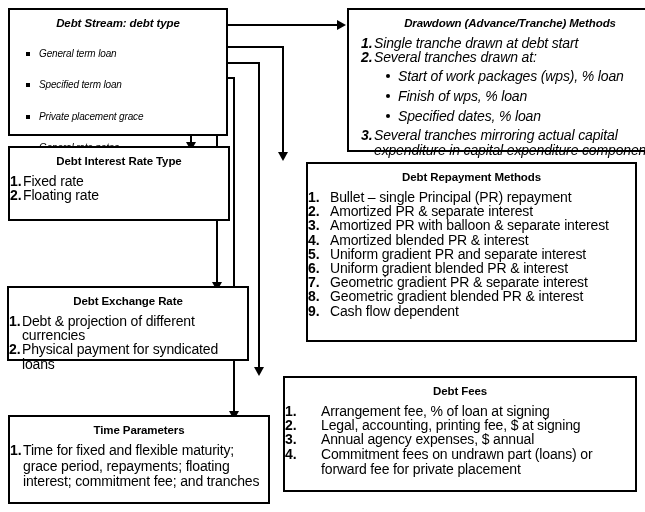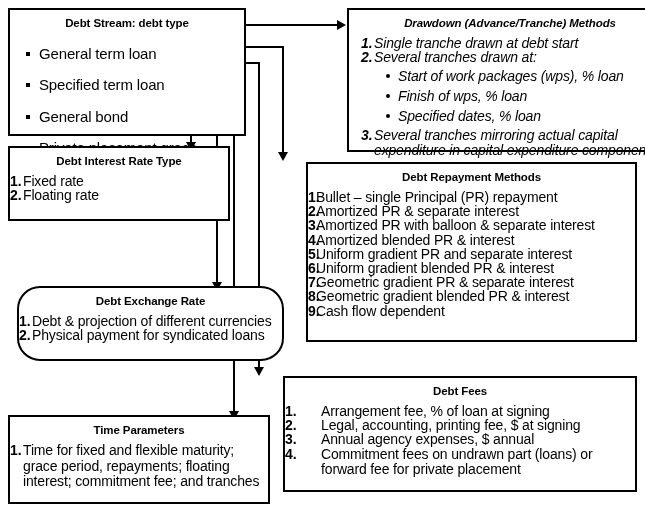--- a/index.html
+++ b/index.html
@@ -30,21 +30,21 @@
     margin-bottom:6px;
     letter-spacing:-0.1px;
   }
   ul.sq{
     list-style:none;
     margin:0;
     padding:0 0 0 16px;
   }
   ul.sq li{
     position:relative;
-    font-size:15px;
+    font-size:10px;
     line-height:15.4px;
     padding-left:13px;
     letter-spacing:-0.15px;
     margin-top:16px;
   }
   ul.sq li:before{
     content:"";
     position:absolute;
     left:0;
     top:6px;
@@ -70,21 +70,21 @@
     position:absolute;
     font-weight:bold;
   }
 
   
   .l-tight{padding-left:10px;}
   .l-tight > li{padding-left:13px;}
   .l-tight > li:before{left:0;}
 
   .l-wide{padding-left:14px;}
-  .l-wide > li{padding-left:8px;}
+  .l-wide > li{padding-left:22px;}
   .l-wide > li:before{left:0;}
 
   .l-xwide{padding-left:18px;}
   .l-xwide > li{padding-left:36px;}
   .l-xwide > li:before{left:0;}
 
   ul.dot{
     list-style:none;
     margin:2px 0 2px 0;
     padding:0 0 0 24px;
@@ -151,40 +151,39 @@
   <div class="arrow-d" style="left:229px;top:411px;"></div>
 
   <div class="conn h" style="left:210px;top:92px;width:8px;"></div>
   <div class="conn v" style="left:216px;top:92px;height:194px;"></div>
   <div class="arrow-d" style="left:212px;top:282px;"></div>
 
   <div class="conn h" style="left:184px;top:108px;width:8px;"></div>
   <div class="conn v" style="left:190px;top:108px;height:38px;"></div>
   <div class="arrow-d" style="left:186px;top:142px;"></div>
 
-  <div class="box" style="left:8px;top:8px;width:238px;height:128px;">
+  <div class="box" style="left:8px;top:8px;width:220px;height:128px;font-style:italic;">
     <div class="box-title">Debt Stream: debt type</div>
     <ul class="sq">
       <li>General term loan</li>
       <li>Specified term loan</li>
-      <li>General bond</li>
       <li>Private placement grace</li>
       <li>General rate notes</li>
     </ul>
   </div>
 
   <div class="box" style="left:8px;top:146px;width:222px;height:75px;">
     <div class="box-title">Debt Interest Rate Type</div>
     <ol class="num l-tight">
       <li>Fixed rate</li>
       <li>Floating rate</li>
     </ol>
   </div>
 
-  <div class="box" style="left:17px;top:286px;width:267px;height:75px;border-radius:23px;">
+  <div class="box" style="left:7px;top:286px;width:242px;height:75px;">
     <div class="box-title">Debt Exchange Rate</div>
     <ol class="num l-tight">
       <li>Debt &amp; projection of different currencies</li>
       <li>Physical payment for syndicated loans</li>
     </ol>
   </div>
 
   <div class="box" style="left:8px;top:415px;width:262px;height:89px;">
     <div class="box-title">Time Parameters</div>
     <ol class="num l-tight" style="padding-right:8px;">

